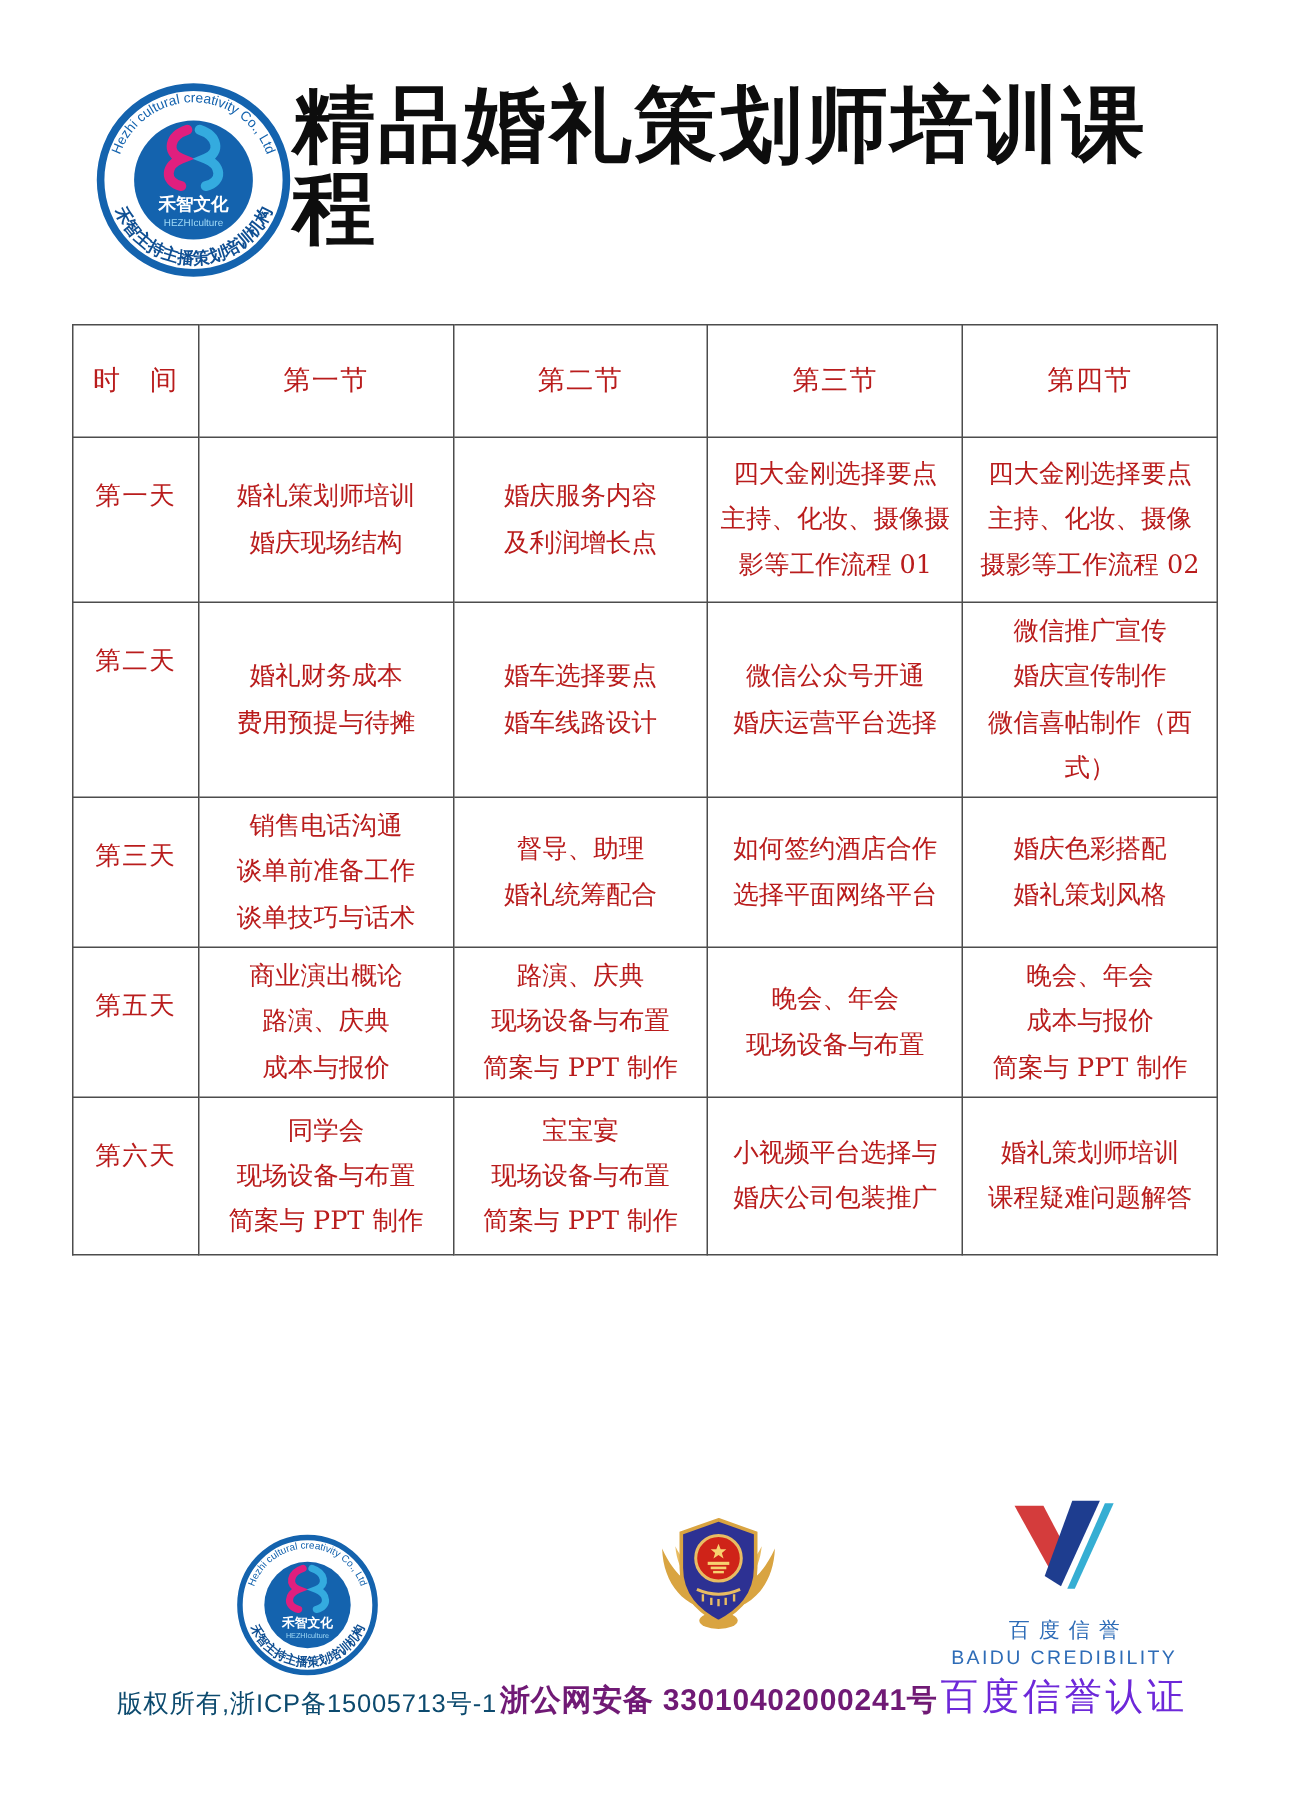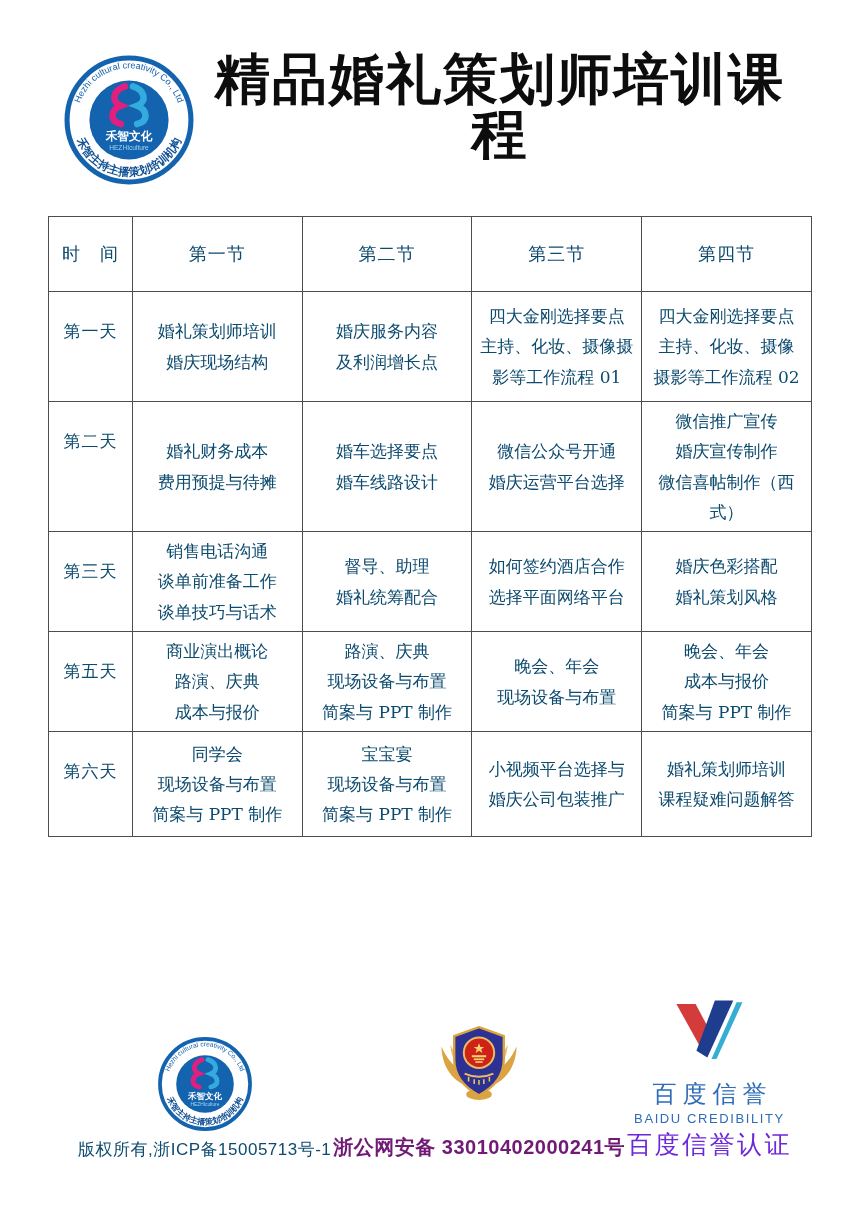--- a/index.html
+++ b/index.html
@@ -17,38 +17,38 @@
   
   .page-header {
     display: flex;
     align-items: center;
     padding: 52px 55px 0 63px;
     height: 188px;
   }
   .hezhi-logo-lg { width: 132px; height: 132px; flex: 0 0 auto; }
   .page-title {
     flex: 1;
-    text-align: center;
-    font-family: Liberation Mono, monospace;
+    text-align: left;
+    font-family: Liberation Sans, sans-serif;
     font-weight: bold;
     font-size: 55px;
     letter-spacing: 2px;
     color: #0d0d0d;
     line-height: 1;
     padding-bottom: 18px;
   }
 
   
   .table-wrap { margin: 28px 48px 0 48px; }
   table.schedule {
     width: 100%;
     border-collapse: collapse;
     table-layout: fixed;
     font-family: "DejaVu Serif", "Liberation Serif", serif;
-    color: #0c4a6e;
+    color: #b91c1c;
   }
   table.schedule col.c-time { width: 11%; }
   table.schedule col.c-sess { width: 22.25%; }
   table.schedule th, table.schedule td {
     border: 1px solid #4d4d4d;
     text-align: center;
     vertical-align: middle;
     font-weight: normal;
     font-size: 17px;
     line-height: 1.78;
@@ -90,21 +90,21 @@
     margin-top: 22px;
     font-size: 20px;
     font-weight: bold;
     color: #701a75;
     letter-spacing: 0.5px;
     white-space: nowrap;
   }
   .baidu-logo { width: 92px; height: 74px; }
   .baidu-cn {
     margin-top: 12px;
-    font-size: 24px;
+    font-size: 14px;
     color: #2e6cb7;
     letter-spacing: 6px;
     text-indent: 6px;
     white-space: nowrap;
   }
   .baidu-en {
     margin-top: 1px;
     font-size: 13px;
     color: #2e6cb7;
     letter-spacing: 1.6px;

